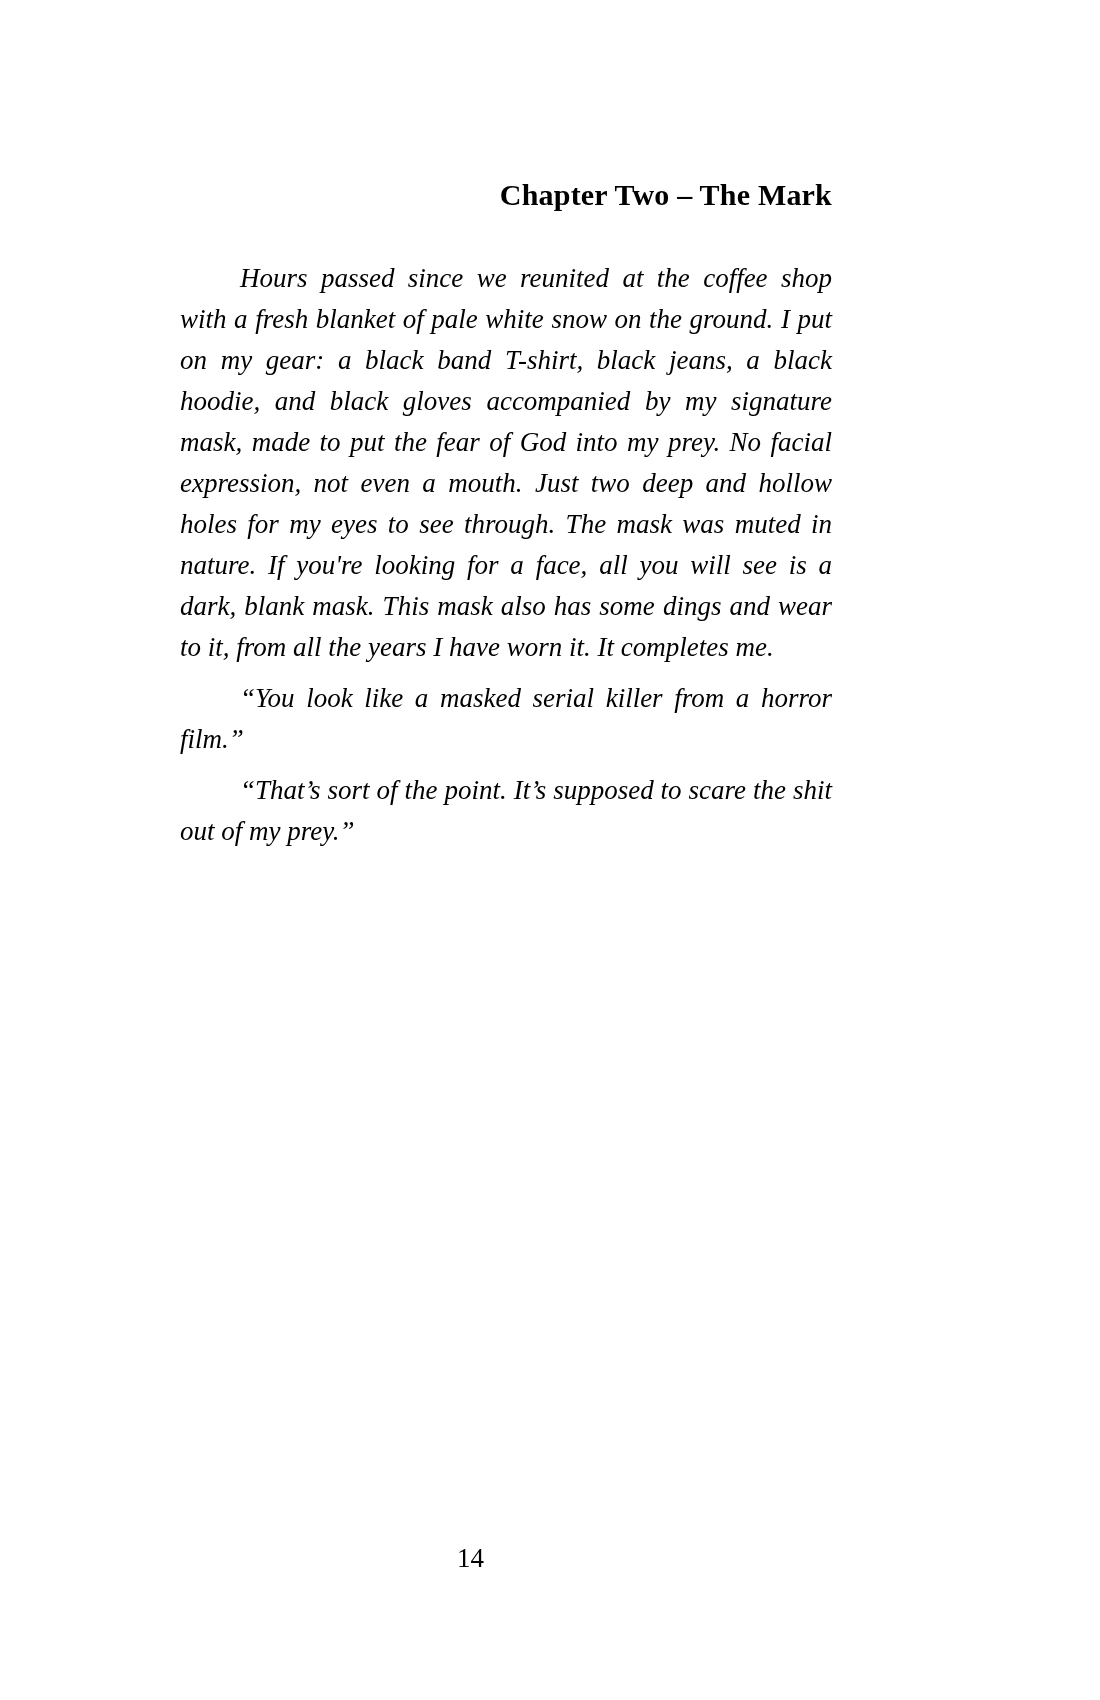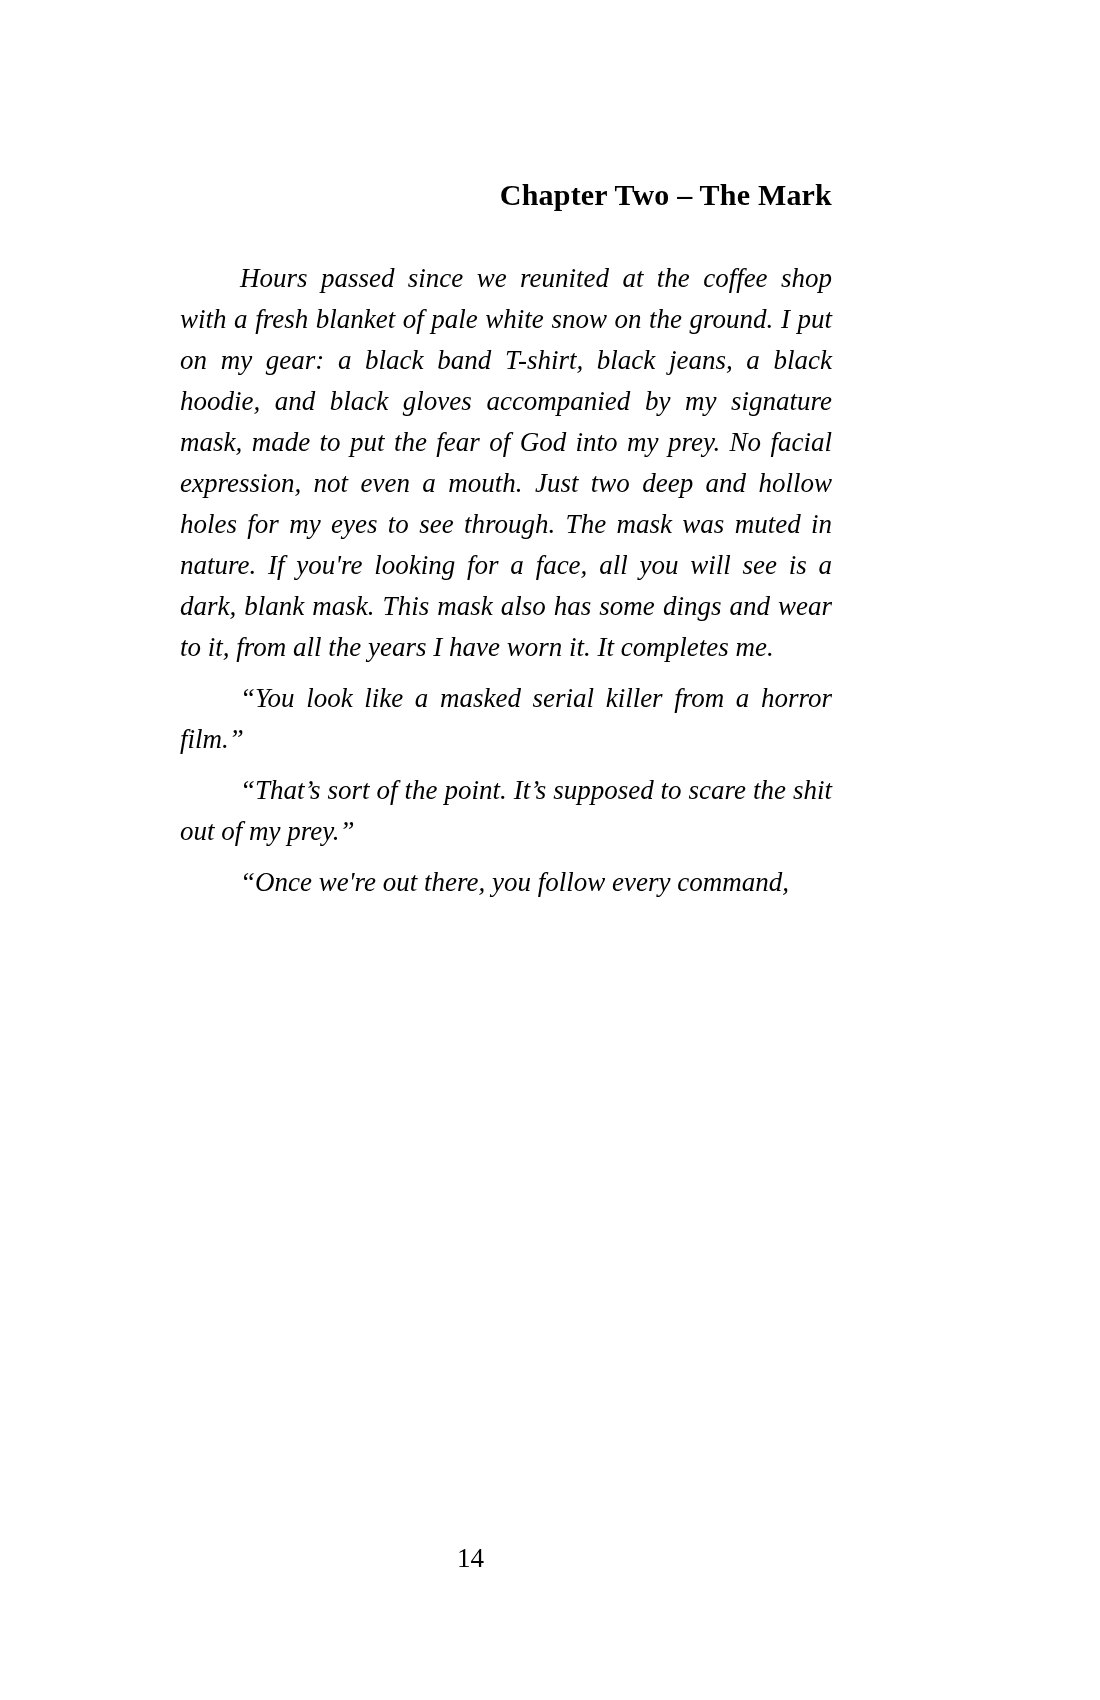--- a/index.html
+++ b/index.html
@@ -79,19 +79,18 @@
 
     <p class="para">Hours passed since we reunited at the coffee shop with a fresh blanket of pale white snow on the ground. I put on my gear: a black band T-shirt, black jeans, a black hoodie, and black gloves accompanied by my signature mask, made to put the fear of God into my prey. No facial expression, not even a mouth. Just two deep and hollow holes for my eyes to see through. The mask was muted in nature. If you're looking for a face, all you will see is a dark, blank mask. This mask also has some dings and wear to it, from all the years I have worn it. It completes me.</p>
 
 
 
     <p class="para">“You look like a masked serial killer from a horror film.”</p>
 
     <p class="para">“That’s sort of the point. It’s supposed to scare the shit out of my prey.”</p>
 
 
-    <p class="para continues">“Once we're out there, you follow every command,</p>
 
   </div>
 
   <div class="page-number">14</div>
 
 </div>
 
 </body></html>

